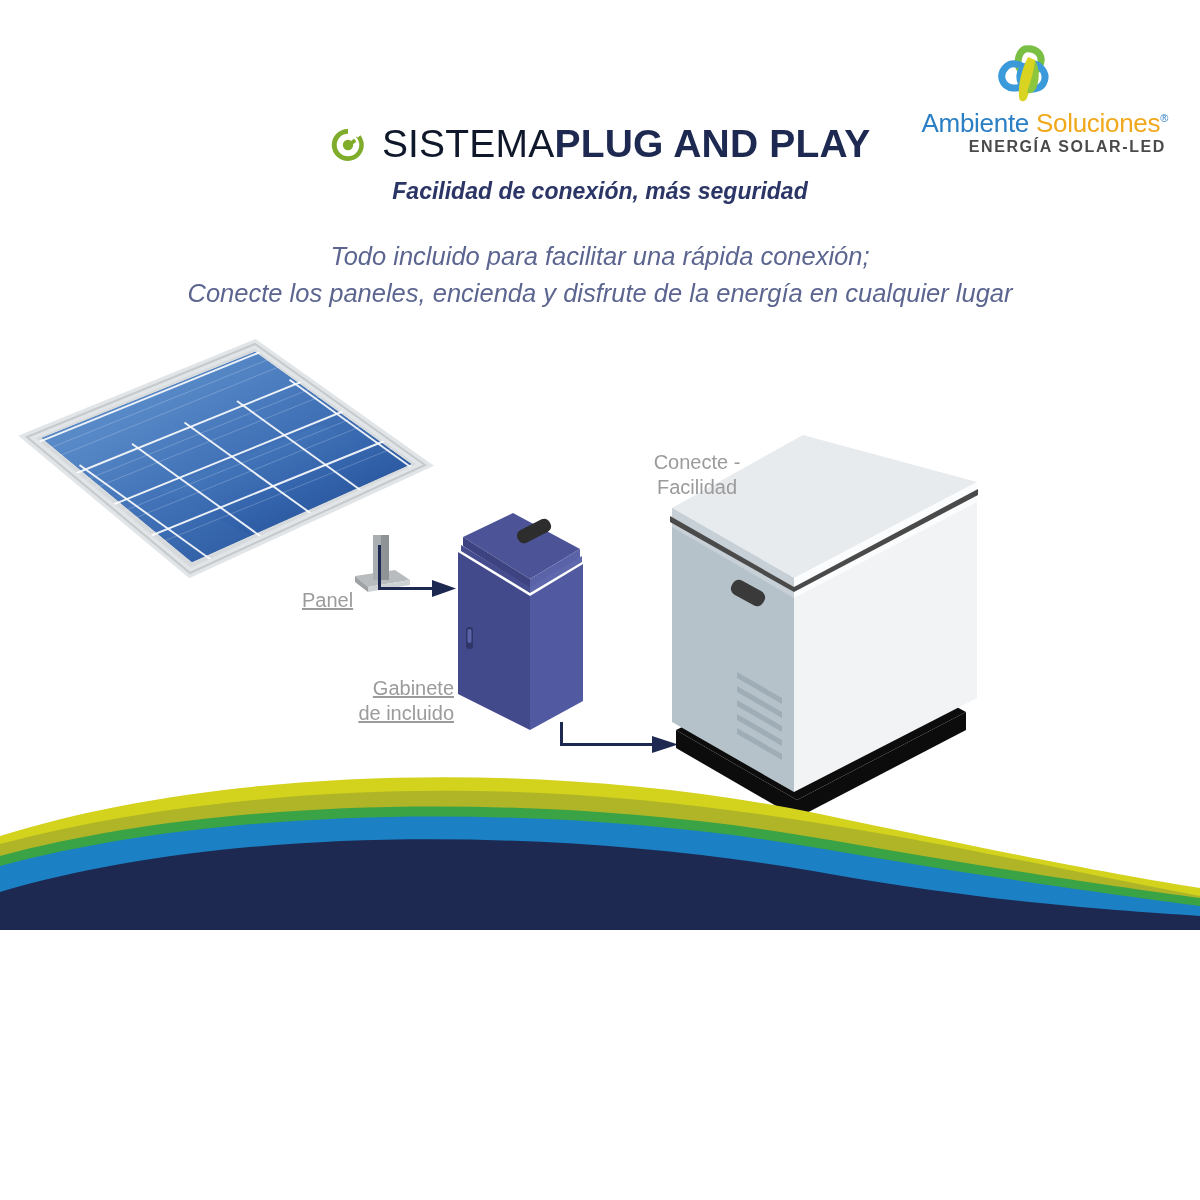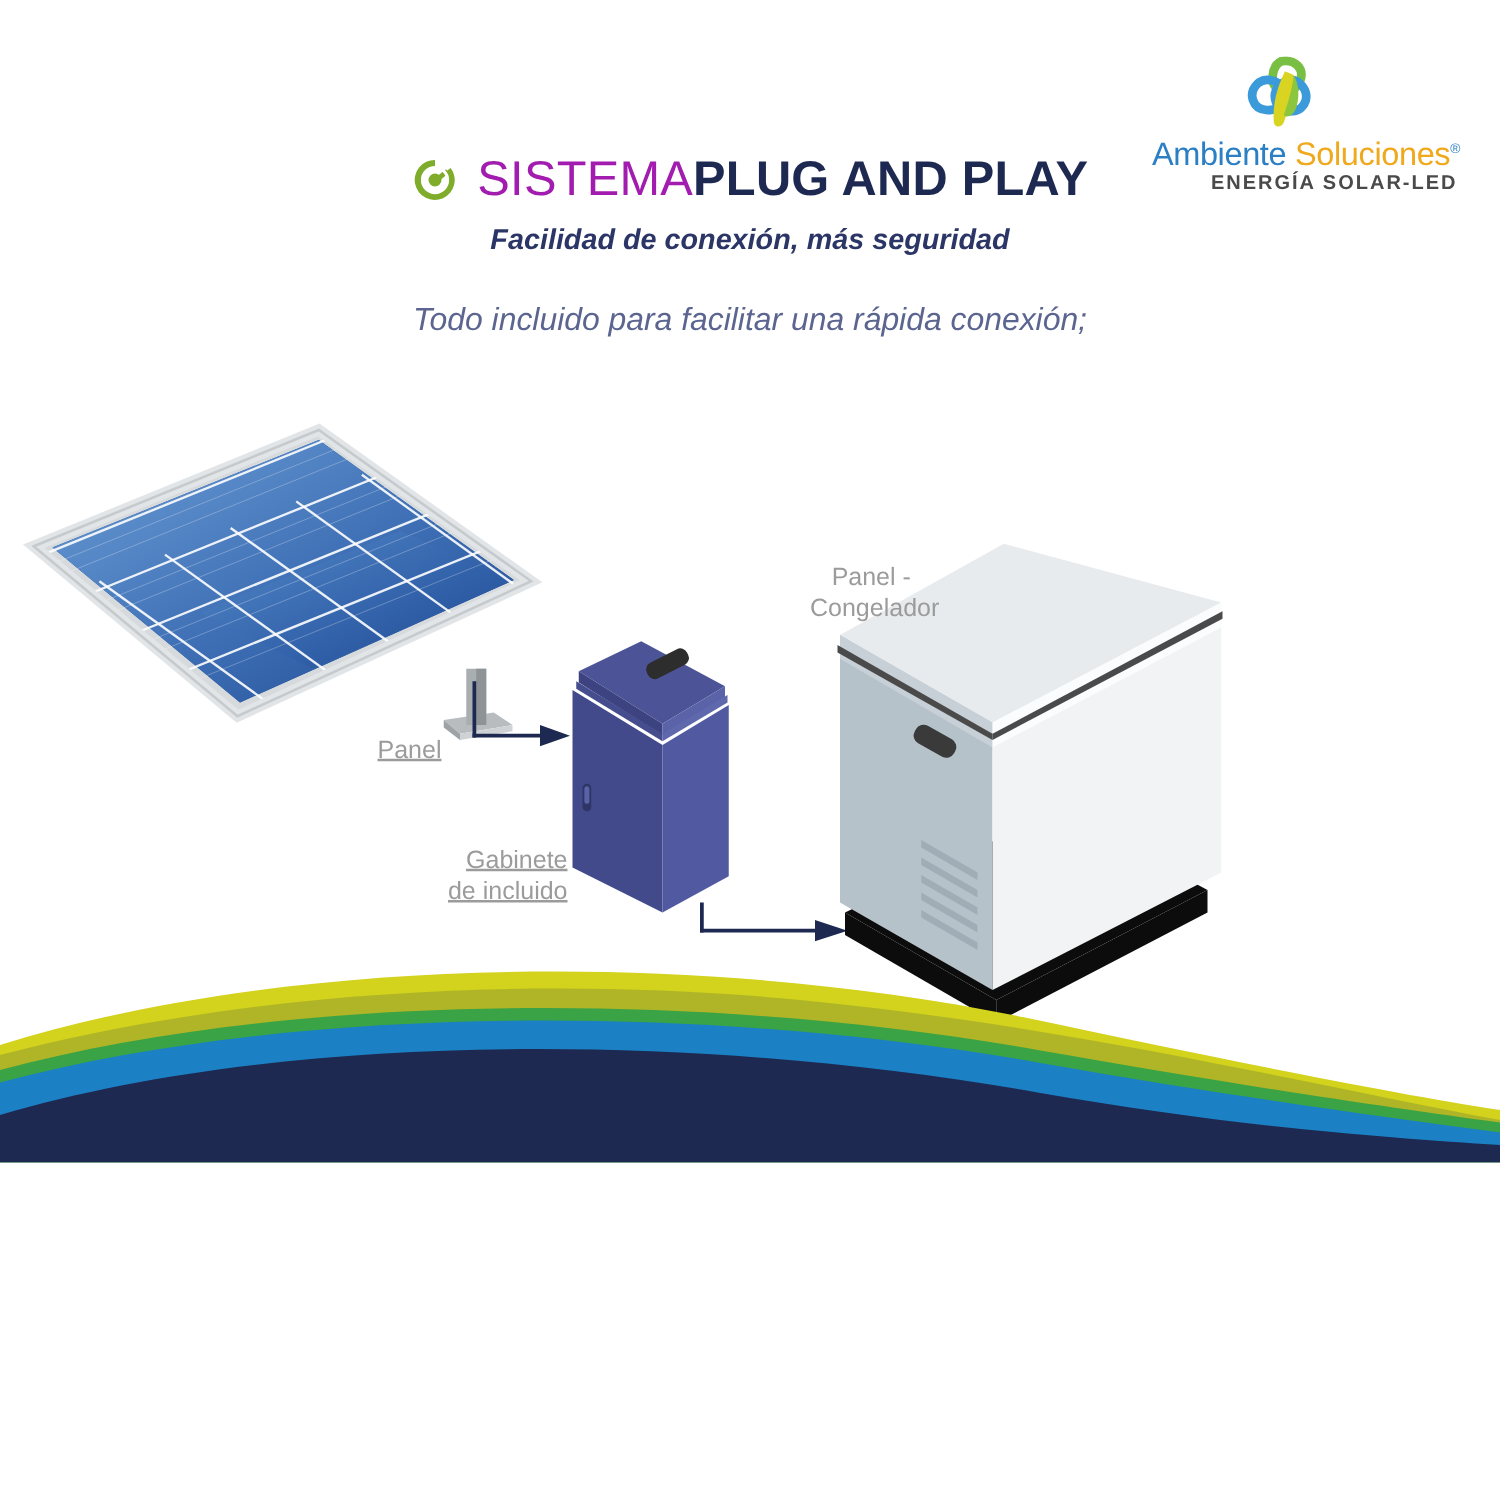--- a/index.html
+++ b/index.html
@@ -73,21 +73,21 @@
     width: 38px;
     height: 38px;
     vertical-align: -7px;
     margin-right: 10px;
   }
   #title-text {
     display: inline-block;
     font-size: 39px;
     letter-spacing: 0.2px;
   }
-  .t-sistema { color: #a21caf; font-weight: 400; }
+  .t-sistema { color: #0f172a; font-weight: 400; }
   .t-plug { color: #1d2951; font-weight: 700; text-align: center; }
 
   #subtitle {
     position: absolute;
     top: 178px;
     left: 0;
     width: 1200px;
     text-align: center;
     font-size: 23px;
     font-style: italic;
@@ -188,20 +188,21 @@
     </span>
     <span id="title-text">
       <span class="t-sistema">SISTEMA</span><span class="t-plug">PLUG AND PLAY</span>
     </span>
   </div>
 
   <div id="subtitle">Facilidad de conexión, más seguridad</div>
 
   <div id="lead">
     <div>Todo incluido para facilitar una rápida conexión;</div>
+    <div>Conecte los paneles, encienda y disfrute de la energía en cualquier lugar</div>
   </div>
 
   <div id="stage">
     <svg width="1200" height="500" viewBox="0 0 1200 500">
 
       <g>
 
         <polygon points="355,246 395,240 410,250 368,257" fill="#b9bcbe"></polygon>
         <polygon points="355,246 368,257 368,262 355,252" fill="#9ea2a5"></polygon>
         <polygon points="368,257 410,250 410,255 368,262" fill="#cfd2d4"></polygon>
@@ -321,22 +322,22 @@
       </g>
     </svg>
   </div>
 
   <div class="diag-label" id="label-panel">Panel</div>
   <div class="diag-label" id="label-gabinete">
     <div>Gabinete</div>
     <div>de incluido</div>
   </div>
   <div class="diag-label" id="label-nevera">
-    <div>Panel -</div>
-    <div>Congelador</div>
+    <div>Conecte -</div>
+    <div>Facilidad</div>
   </div>
 
   <div id="footer"></div>
 
   <div id="wave">
     <svg width="1200" height="160" viewBox="0 0 1200 160" preserveAspectRatio="none">
       <path d="M0,66 C230,-6 560,-10 820,44 C980,78 1110,104 1200,118 L1200,160 L0,160 Z" fill="#d3d21c"></path>
       <path d="M0,74 C200,22 430,10 640,30 C850,50 1040,96 1200,126 L1200,160 L0,160 Z" fill="#a8b028" opacity="0.85"></path>
       <path d="M0,86 C230,24 560,22 830,70 C990,98 1110,116 1200,128 L1200,160 L0,160 Z" fill="#3aa345"></path>
       <path d="M0,96 C230,34 560,32 830,80 C990,108 1110,124 1200,136 L1200,160 L0,160 Z" fill="#1b81c4"></path>

